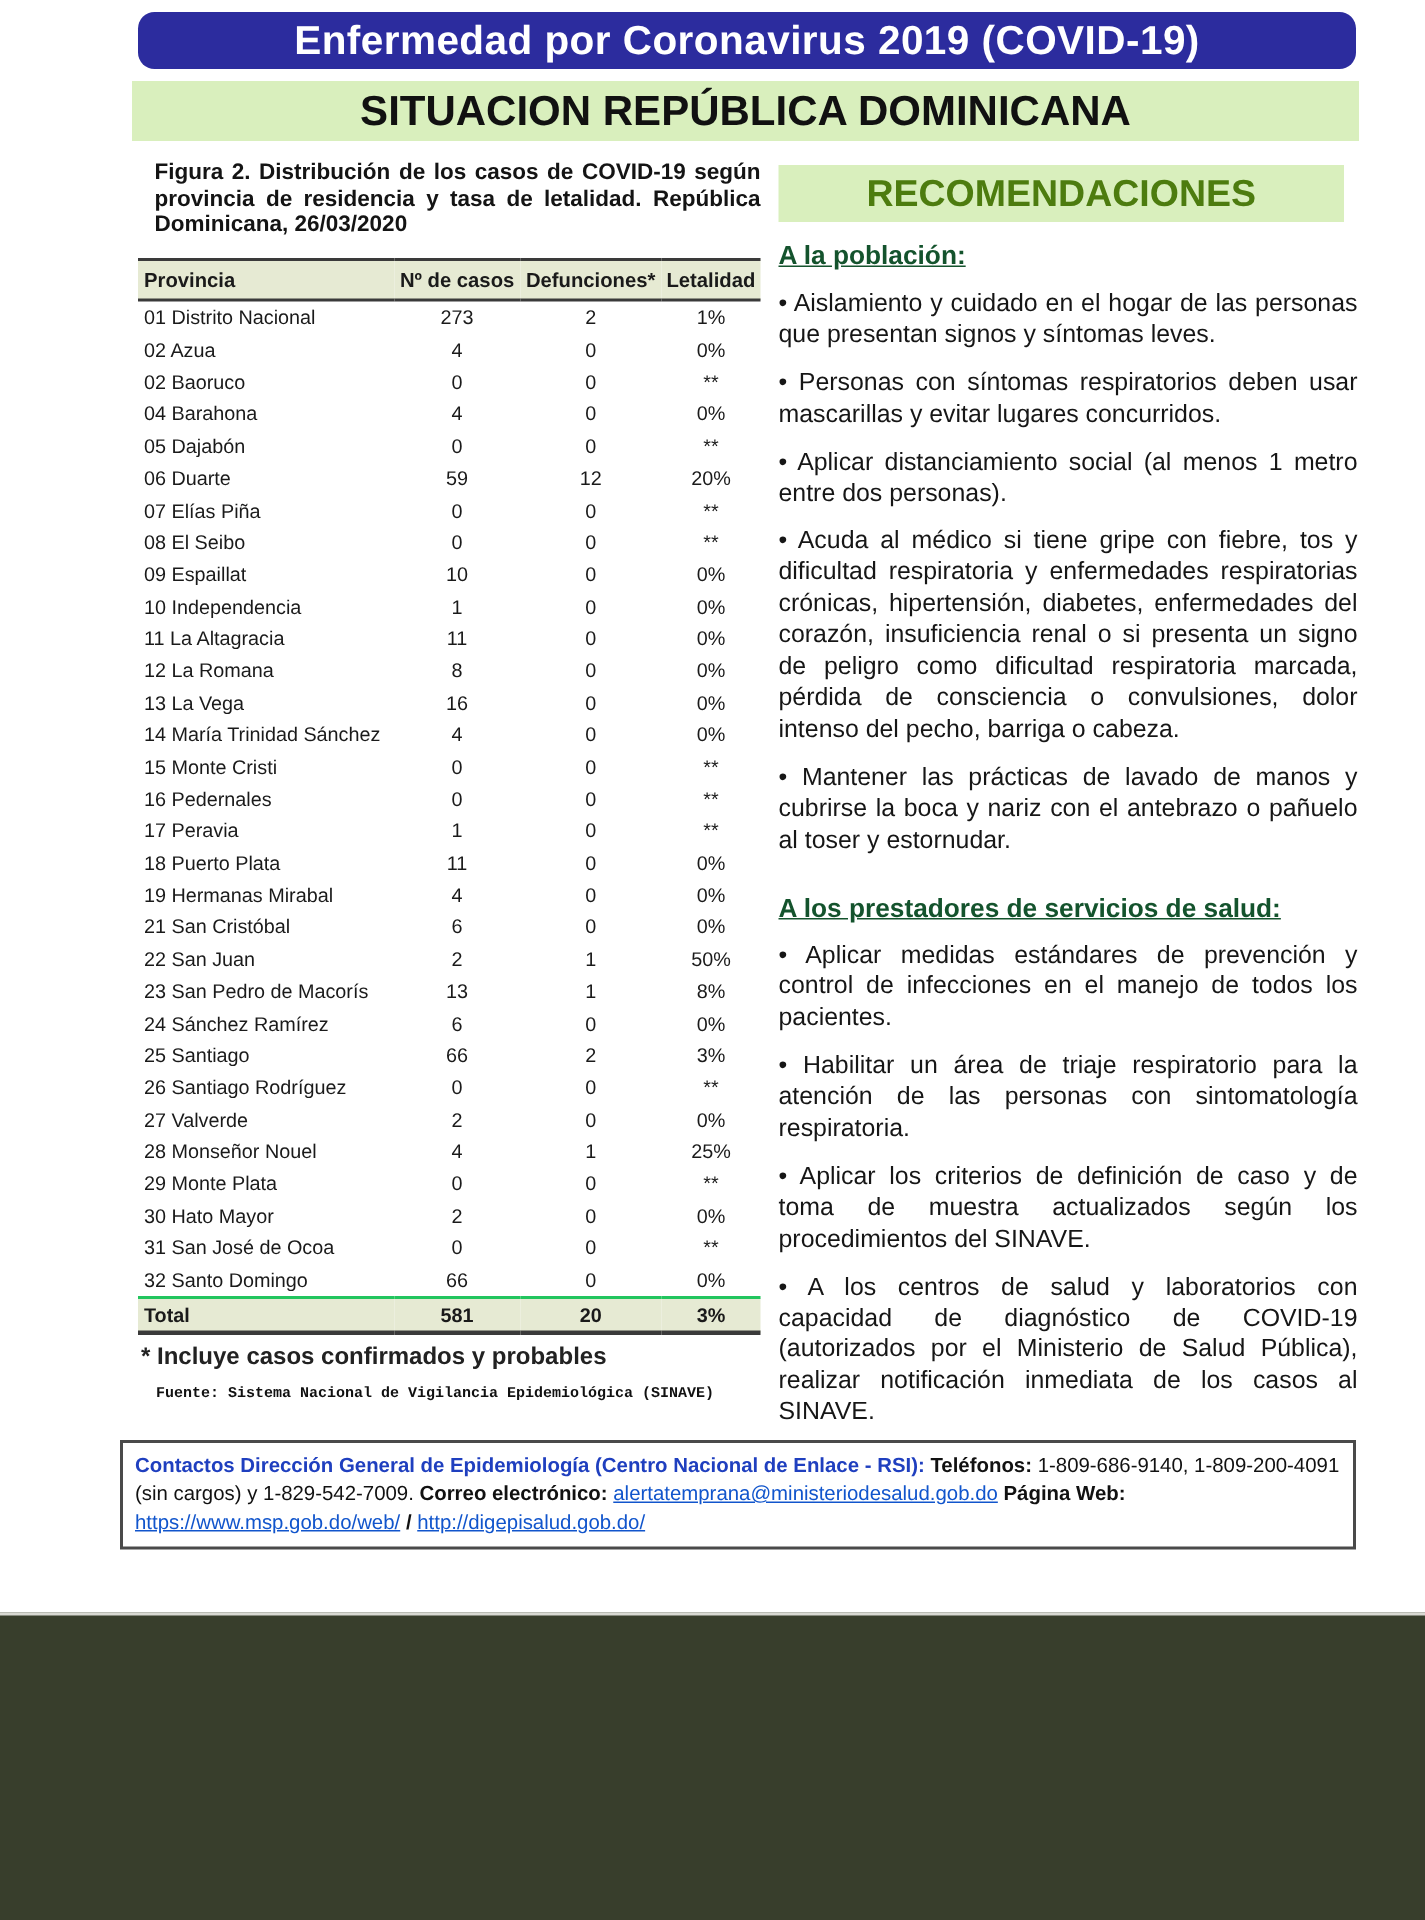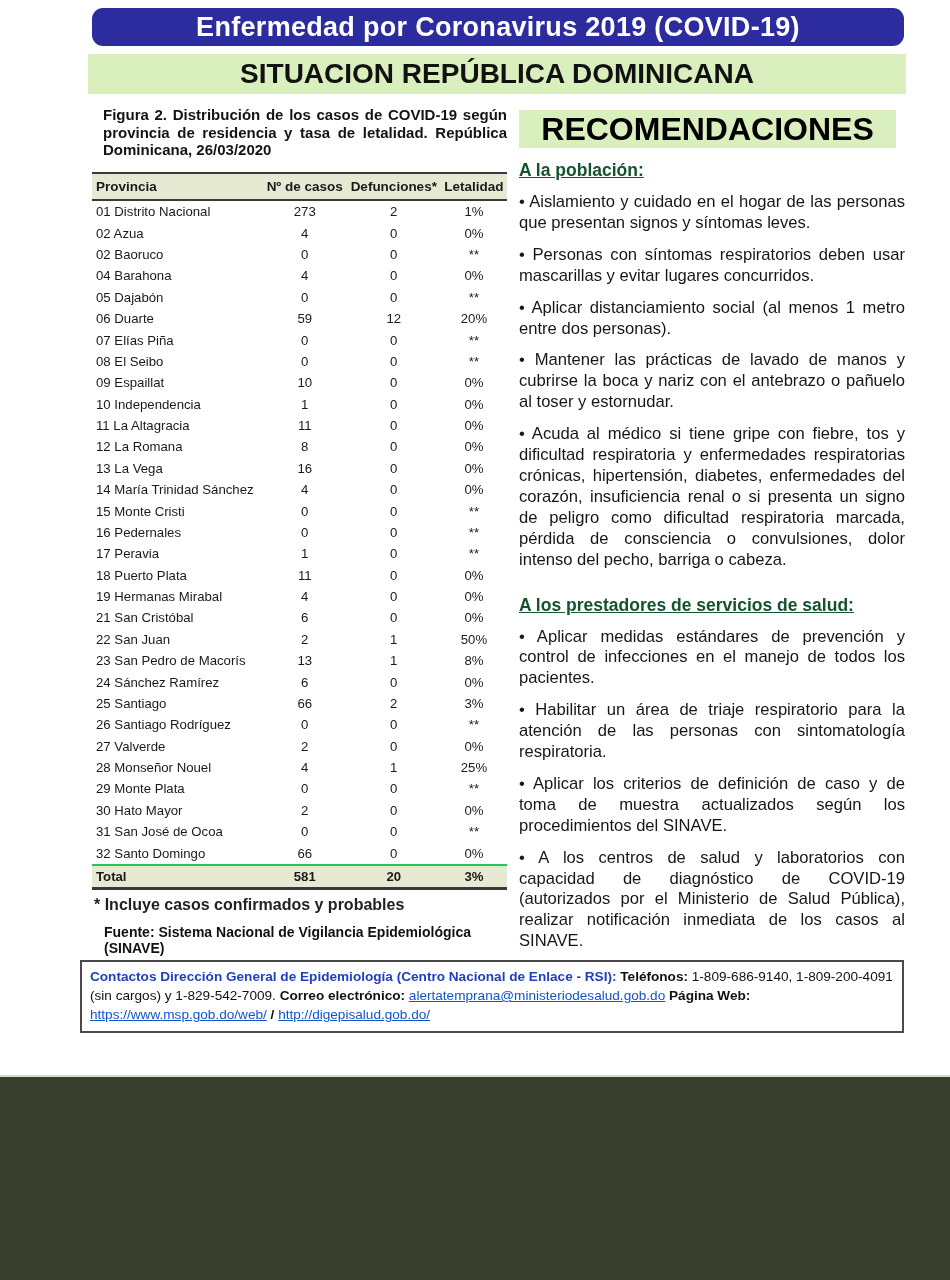--- a/index.html
+++ b/index.html
@@ -33,27 +33,27 @@
     font-weight:bold;text-align:center;padding:5px 2px;font-size:13.5px;
   }
   table.prov th:first-child{text-align:left;padding-left:4px;}
   table.prov td{padding:3.2px 2px;text-align:center;line-height:15px;}
   table.prov td:first-child{text-align:left;padding-left:4px;}
   table.prov tr.total-row td{
     background:var(--table_band,#e6ead3);font-weight:bold;
     border-top:2px solid #22c55e;border-bottom:3px solid #3a3a3a;
   }
   .footnote{font-size:16px;font-weight:600;margin-top:6px;padding-left:2px;color:#222;}
-  .source-line{font-size:14px;font-weight:bold;margin-top:10px;padding-left:12px;color:#111;}
+  .source-line{font-size:10px;font-weight:bold;margin-top:10px;padding-left:12px;color:#111;font-family:Liberation Mono, monospace;}
   
   .right-col{position:absolute;left:519px;top:110px;width:386px;}
   .rec-banner{
     background:var(--banner_green,#d9efbd);height:38px;width:377px;
     display:flex;align-items:center;justify-content:center;
-    font-weight:bold;font-size:32px;color:#000000;margin-bottom:12px;
+    font-weight:bold;font-size:25px;color:#4d7c0f;margin-bottom:12px;
   }
   .rec-heading{
     font-weight:bold;font-size:17.5px;text-decoration:underline;
     margin:24px 0 4px 0;color:#14532d;
   }
   .rec-heading:first-child{margin-top:0;}
   p.bullet{
     font-size:16.6px;line-height:1.26;text-align:justify;margin:11px 0;color:#161616;
   }
   
@@ -299,22 +299,22 @@
 
 <div class="right-col">
   <div class="rec-banner">
     <span>RECOMENDACIONES</span>
   </div>
   <div>
       <div class="rec-heading">A la población:</div>
       <p class="bullet">• Aislamiento y cuidado en el hogar de las personas que presentan signos y síntomas leves.</p>
       <p class="bullet">• Personas con síntomas respiratorios deben usar mascarillas y evitar lugares concurridos.</p>
       <p class="bullet">• Aplicar distanciamiento social (al menos 1 metro entre dos personas).</p>
+      <p class="bullet">• Acuda al médico si tiene gripe con fiebre, tos y dificultad respiratoria y enfermedades respiratorias crónicas, hipertensión, diabetes, enfermedades del corazón, insuficiencia renal o si presenta un signo de peligro como dificultad respiratoria marcada, pérdida de consciencia o convulsiones, dolor intenso del pecho, barriga o cabeza.</p>
       <p class="bullet">• Mantener las prácticas de lavado de manos y cubrirse la boca y nariz con el antebrazo o pañuelo al toser y estornudar.</p>
-      <p class="bullet">• Acuda al médico si tiene gripe con fiebre, tos y dificultad respiratoria y enfermedades respiratorias crónicas, hipertensión, diabetes, enfermedades del corazón, insuficiencia renal o si presenta un signo de peligro como dificultad respiratoria marcada, pérdida de consciencia o convulsiones, dolor intenso del pecho, barriga o cabeza.</p>
       <div class="rec-heading">A los prestadores de servicios de salud:</div>
       <p class="bullet">• Aplicar medidas estándares de prevención y control de infecciones en el manejo de todos los pacientes.</p>
       <p class="bullet">• Habilitar un área de triaje respiratorio para la atención de las personas con sintomatología respiratoria.</p>
       <p class="bullet">• Aplicar los criterios de definición de caso y de toma de muestra actualizados según los procedimientos del SINAVE.</p>
       <p class="bullet">• A los centros de salud y laboratorios con capacidad de diagnóstico de COVID-19 (autorizados por el Ministerio de Salud Pública), realizar notificación inmediata de los casos al SINAVE.</p>
     </div>
 </div>
 
 <div class="contact-box">
   <span class="contact-heading">Contactos Dirección General de Epidemiología (Centro Nacional de Enlace - RSI):</span>

